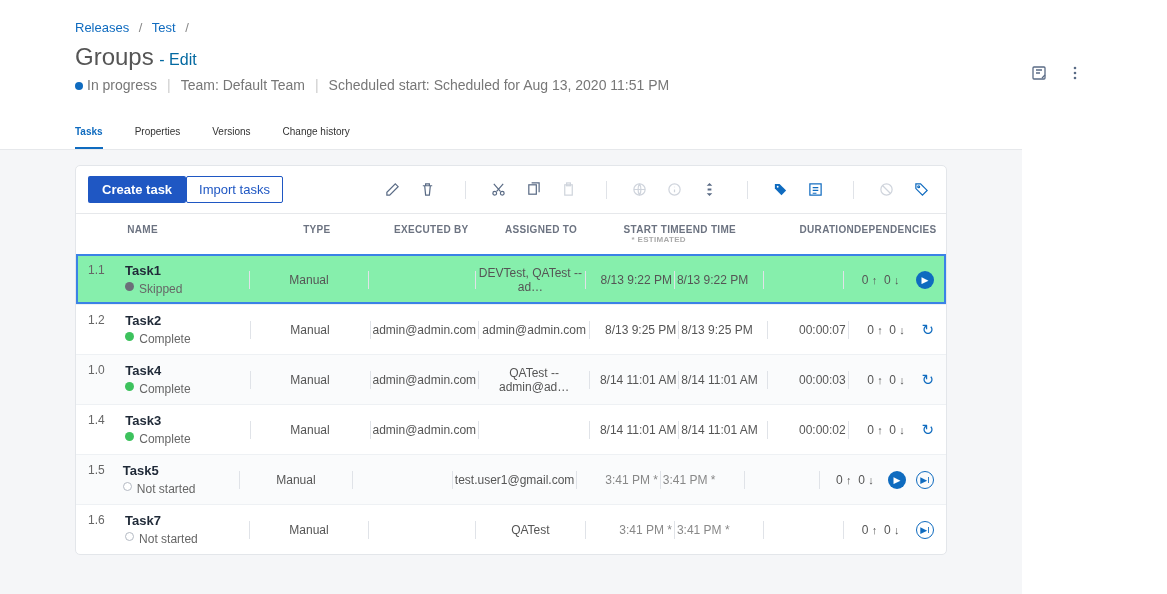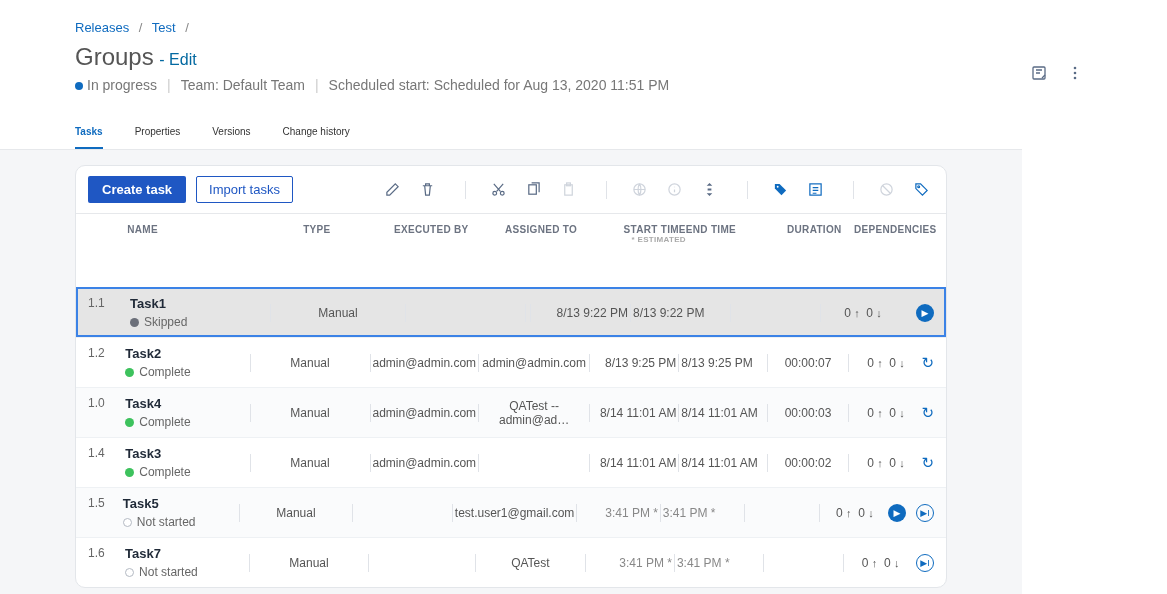--- a/index.html
+++ b/index.html
@@ -13,47 +13,47 @@
     .title { font-size:24px; font-weight:400; color:#555; display:inline-block; }
     .edit-link { font-size:16px; color:#0369a1; margin-left:2px; }
     .meta-row { margin-top:6px; font-size:14px; color:#777; display:flex; align-items:center; gap:10px; }
     .status-dot { width:8px; height:8px; border-radius:50%; background:#0f6bbf; display:inline-block; margin-right:4px; }
     .meta-sep { color:#ccc; }
     .header-actions { position:absolute; top:65px; right:80px; display:flex; gap:16px; color:#888; }
     .tabs { display:flex; gap:32px; padding:8px 75px 0; border-bottom:1px solid #e6e8eb; margin-top:13px; }
     .tab { font-size:10px; color:#333; padding-bottom:10px; cursor:pointer; }
     .tab.active { color:#0f6bbf; font-weight:600; border-bottom:2px solid #0f6bbf; }
     .content-wrap { background:#f5f6f8; padding:15px 75px 60px; margin-top:0; }
-    .panel { background:#fff; border:1px solid #e3e6ea; border-radius:10px; }
+    .panel { background:#fff; border:1px solid #e3e6ea; border-radius:5px; }
     .panel-toolbar { display:flex; align-items:center; padding:10px 12px; border-bottom:1px solid #e6e8eb; }
     .btn-primary { background:#1f57c3; color:#fff; border:none; padding:6px 14px; font-size:13px; font-weight:600; cursor:pointer; border-radius:2px; }
-    .btn-outline { background:#fff; color:#1f57c3; border:1px solid #1f57c3; padding:5px 12px; font-size:13px; cursor:pointer; margin-left:10px; border-radius:2px; }
+    .btn-outline { background:#fff; color:#1f57c3; border:1px solid #1f57c3; padding:5px 12px; font-size:13px; cursor:pointer; border-radius:2px; }
     .tool-sep { width:1px; height:18px; background:#e0e3e8; margin:0 10px; }
     .spacer { flex:1; }
     .tool-icon { width:20px; text-align:center; color:#5a6b85; cursor:pointer; font-size:15px; }
     .tool-icon.disabled { color:#cfd4dc; }
     .tool-group { display:flex; align-items:center; gap:15px; }
     .grid-header { display:flex; font-size:10px; font-weight:600; color:#6c7381; padding:10px 12px; text-transform:uppercase; letter-spacing:0.3px; }
     .col-num { width:42px; }
     .col-name { width:138px; }
     .col-type { width:130px; text-align:center; }
     .col-exec { width:115px; text-align:center; }
     .col-assigned { width:120px; text-align:center; }
     .col-start { width:95px; text-align:right; }
     .col-end { width:95px; }
-    .col-dur { width:85px; text-align:center; }
+    .col-dur { width:85px; text-align:right; }
     .col-dep { width:80px; text-align:center; }
     .col-act { flex:1; text-align:right; }
     .est-note { font-size:8px; color:#aaa; display:block; }
     .row { display:flex; align-items:center; padding:8px 12px; border-top:1px solid #eef1f4; min-height:42px; }
-    .row.selected { outline:2px solid #3b82e6; outline-offset:-2px; background:#e5e5e5;margin-top:33px; }
+    .row.selected { outline:2px solid #3b82e6; outline-offset:-2px; background:#86efac; }
     .row.alt { background:#fafbfc; }
     .row .col-num { color:#666; font-size:12px; align-self:flex-start; }
     .task-name { font-weight:600; color:#1f2937; font-size:13px; }
-    .task-status { font-size:12px; color:#666; margin-top:4px; display:flex; align-items:center; gap:5px; }
+    .task-status { font-size:12px; color:#666; margin-top:4px; display:flex; align-items:flex-start; gap:5px; }
     .sdot { width:9px; height:9px; border-radius:50%; display:inline-block; }
     .sdot.gray { background:#6b6f79; }
     .sdot.green { background:#3dc25d; }
     .sdot.hollow { background:#fff; border:1px solid #b4bac3; }
     .cell { font-size:12px; color:#555; }
     .cell.italic { color:#888; }
     .vsep { width:1px; height:18px; background:#e0e3e8; margin:0 2px; align-self:center; }
     .name-block { width:138px; }
     .dep-cell { font-size:12px; color:#555; }
     .arrow { font-size:11px; }
@@ -213,20 +213,21 @@
             <div class="col-num cell">1.1</div>
             <div class="name-block">
               <div class="task-name">Task1</div>
               <div class="task-status"><span class="sdot gray"></span>Skipped</div>
             </div>
             <span class="vsep"></span>
             <div class="col-type cell">Manual</div>
             <span class="vsep"></span>
             <div class="col-exec cell"></div>
             <span class="vsep"></span>
+            <div class="col-assigned cell">DEVTest, QATest -- ad…</div>
             <span class="vsep"></span>
             <div class="col-start cell">8/13 9:22 PM</div>
             <span class="vsep"></span>
             <div class="col-end cell">8/13 9:22 PM</div>
             <span class="vsep"></span>
             <div class="col-dur cell"></div>
             <span class="vsep"></span>
             <div class="col-dep dep-cell">0 <span class="arrow">↑</span>&nbsp;&nbsp;0 <span class="arrow">↓</span></div>
             <div class="col-act act-icons">
               <span class="circ play">▶</span>

